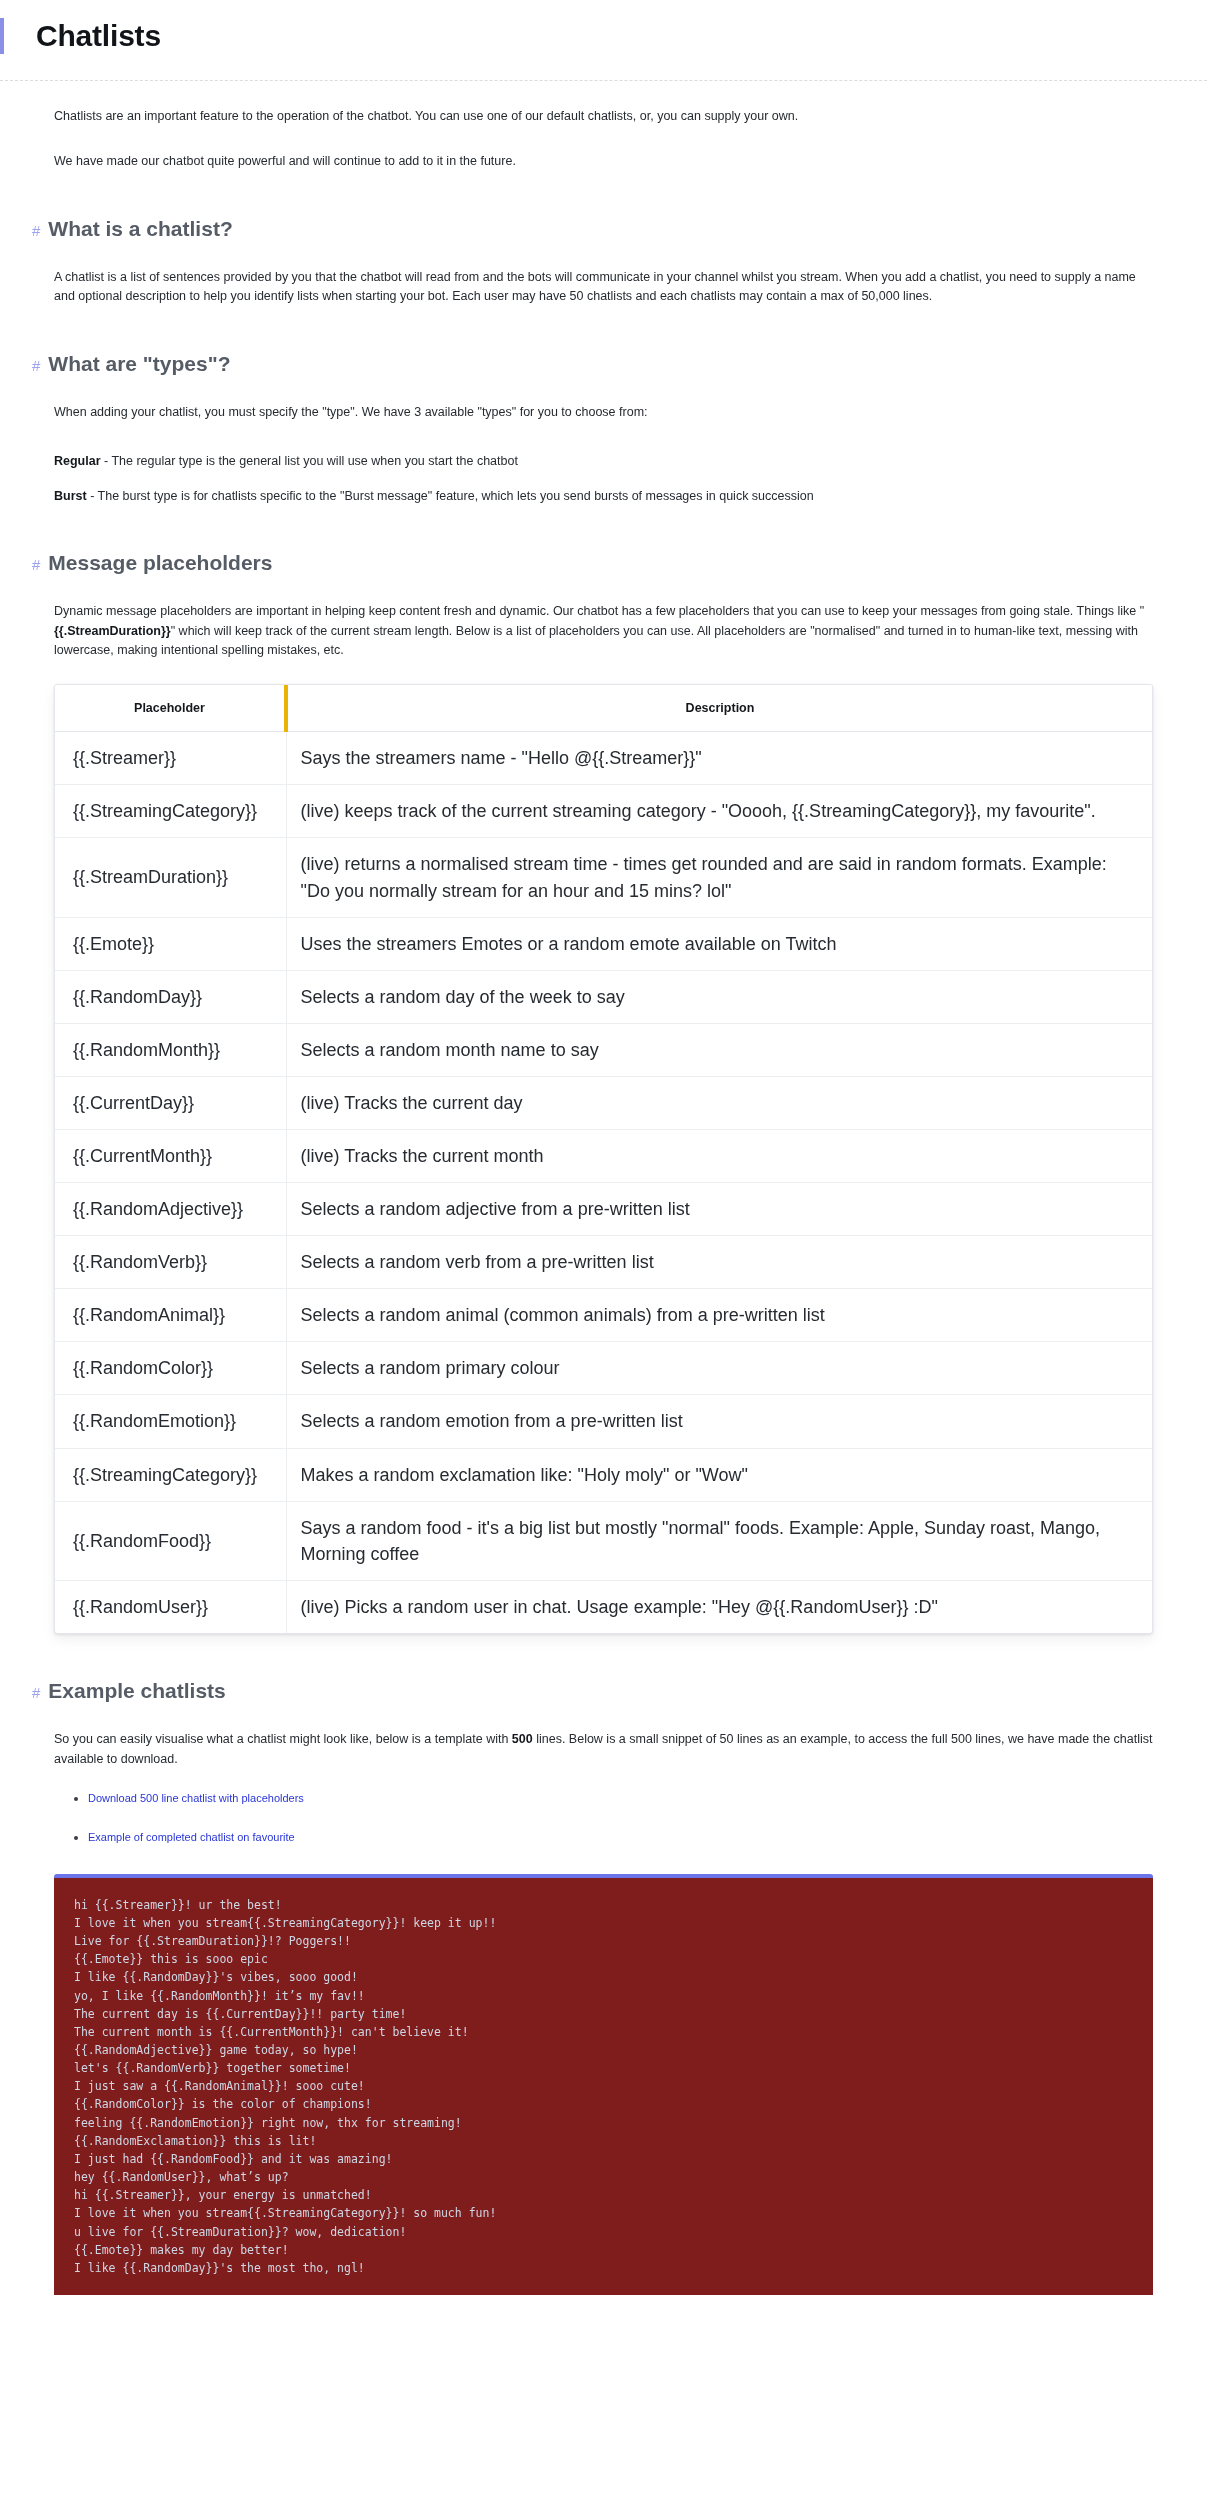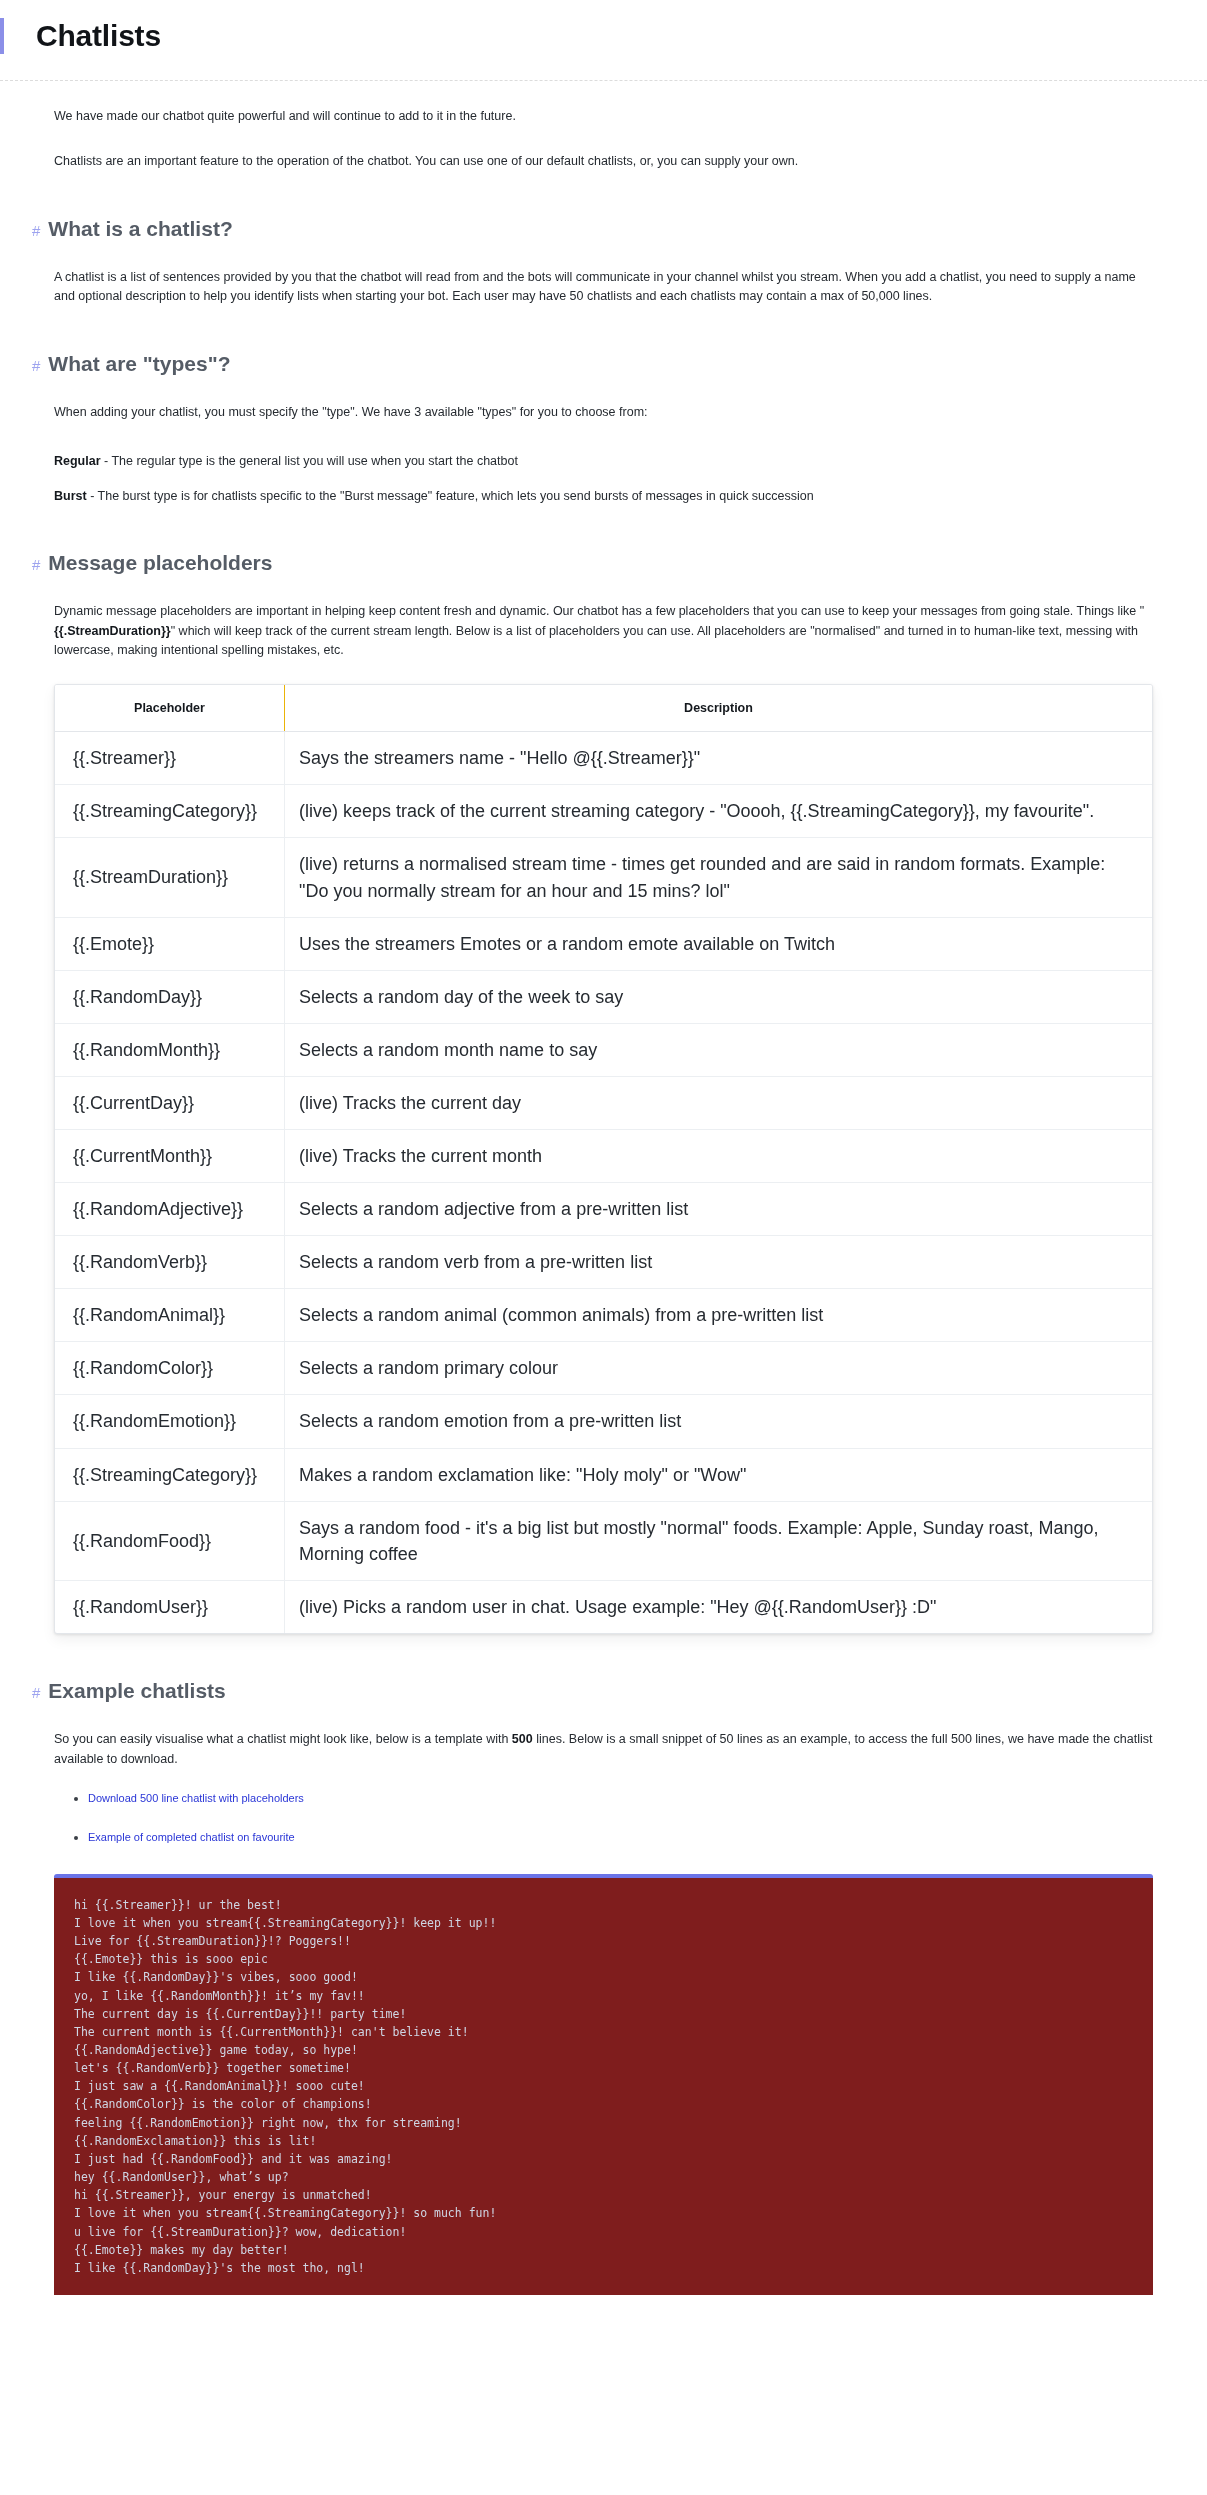--- a/index.html
+++ b/index.html
@@ -99,21 +99,21 @@
   }
   table.ph th {
     font-size: 12.5px;
     font-weight: bold;
     color: #14181d;
     text-align: center;
     padding: 16px 12px;
     border-bottom: 1px solid #e3e6ea;
     background: #ffffff;
   }
-  table.ph th.c1 { width: 205px; border-right: 1px solid #eab308; }
+  table.ph th.c1 { width: 205px; border-right: 4px solid #eab308; }
   table.ph td {
     font-size: 18px;
     color: #262b31;
     padding: 13px 14px;
     border-bottom: 1px solid #eceff2;
     vertical-align: middle;
     line-height: 1.45;
   }
   table.ph td.c1 {
     border-right: 1px solid #eceff2;
@@ -173,22 +173,22 @@
 
 <div class="page">
 
   <div class="title-wrap">
     <h1 class="page-title">Chatlists</h1>
     <hr class="title-rule">
   </div>
 
   <div class="content">
 
+    <p class="para">Chatlists are an important feature to the operation of the chatbot. You can use one of our default chatlists, or, you can supply your own.</p>
     <p class="para">We have made our chatbot quite powerful and will continue to add to it in the future.</p>
-    <p class="para">Chatlists are an important feature to the operation of the chatbot. You can use one of our default chatlists, or, you can supply your own.</p>
 
     <h2 class="section">
       <span class="hash">#</span>
       <span>What is a chatlist?</span>
     </h2>
     <p class="para">A chatlist is a list of sentences provided by you that the chatbot will read from and the bots will communicate in your channel whilst you stream. When you add a chatlist, you need to supply a name and optional description to help you identify lists when starting your bot. Each user may have 50 chatlists and each chatlists may contain a max of 50,000 lines.</p>
 
     <h2 class="section">
       <span class="hash">#</span>
       <span>What are "types"?</span>

